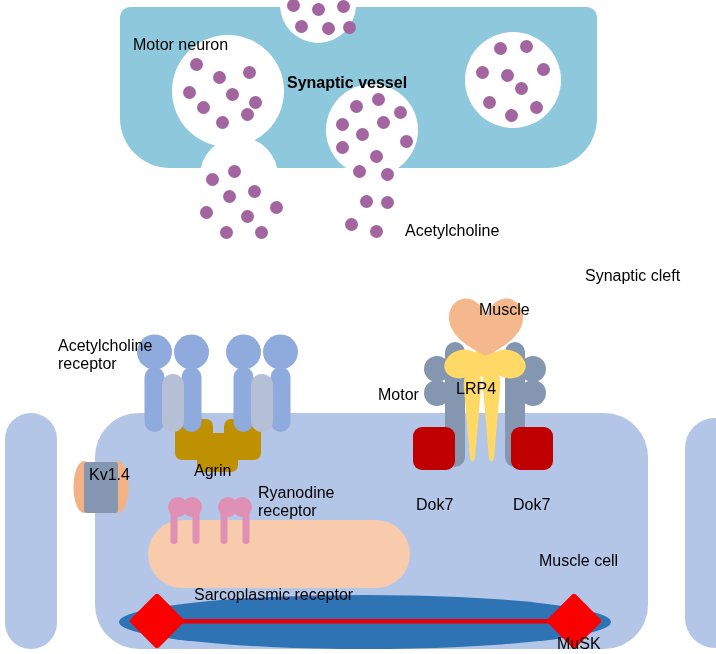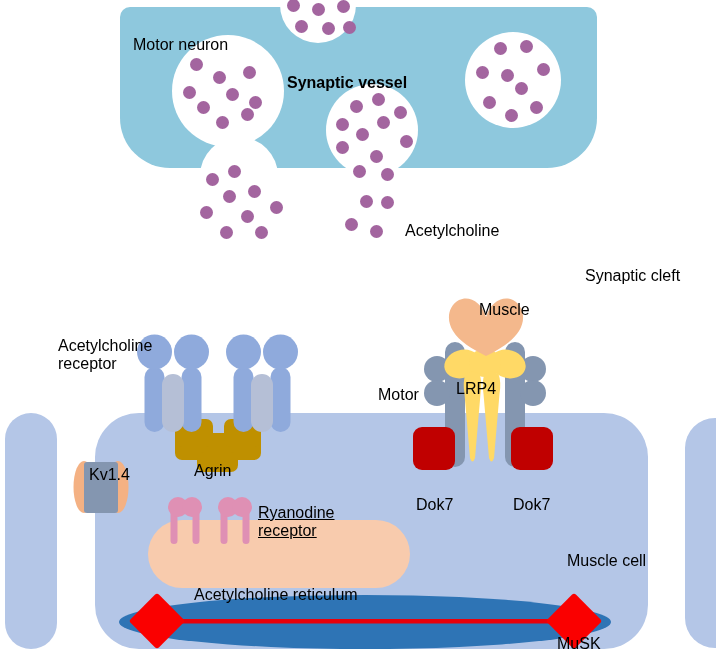--- a/index.html
+++ b/index.html
@@ -164,21 +164,21 @@
     <div>Acetylcholine</div>
     <div>receptor</div>
   </div>
   <div class="label" style="left:479px;top:278px;">Muscle</div>
   <div class="label" style="left:378px;top:363px;">Motor</div>
   <div class="label" style="left:456px;top:357px;">LRP4</div>
   <div class="label" style="left:89px;top:443px;">Kv1.4</div>
   <div class="label" style="left:194px;top:439px;">Agrin</div>
   <div class="label" style="left:416px;top:473px;">Dok7</div>
   <div class="label" style="left:513px;top:473px;">Dok7</div>
-  <div class="label" style="left:258px;top:481px;text-decoration:underline;">
+  <div class="label" style="left:258px;top:461px;">
     <div>Ryanodine</div>
     <div>receptor</div>
   </div>
-  <div class="label" style="left:194px;top:563px;">Acetylcholine reticulum</div>
-  <div class="label" style="left:567px;top:529px;">Muscle cell</div>
+  <div class="label" style="left:194px;top:563px;">Sarcoplasmic receptor</div>
+  <div class="label" style="left:539px;top:529px;">Muscle cell</div>
   <div class="label" style="left:557px;top:612px;">MuSK</div>
 
 </div>
 
 </body></html>

